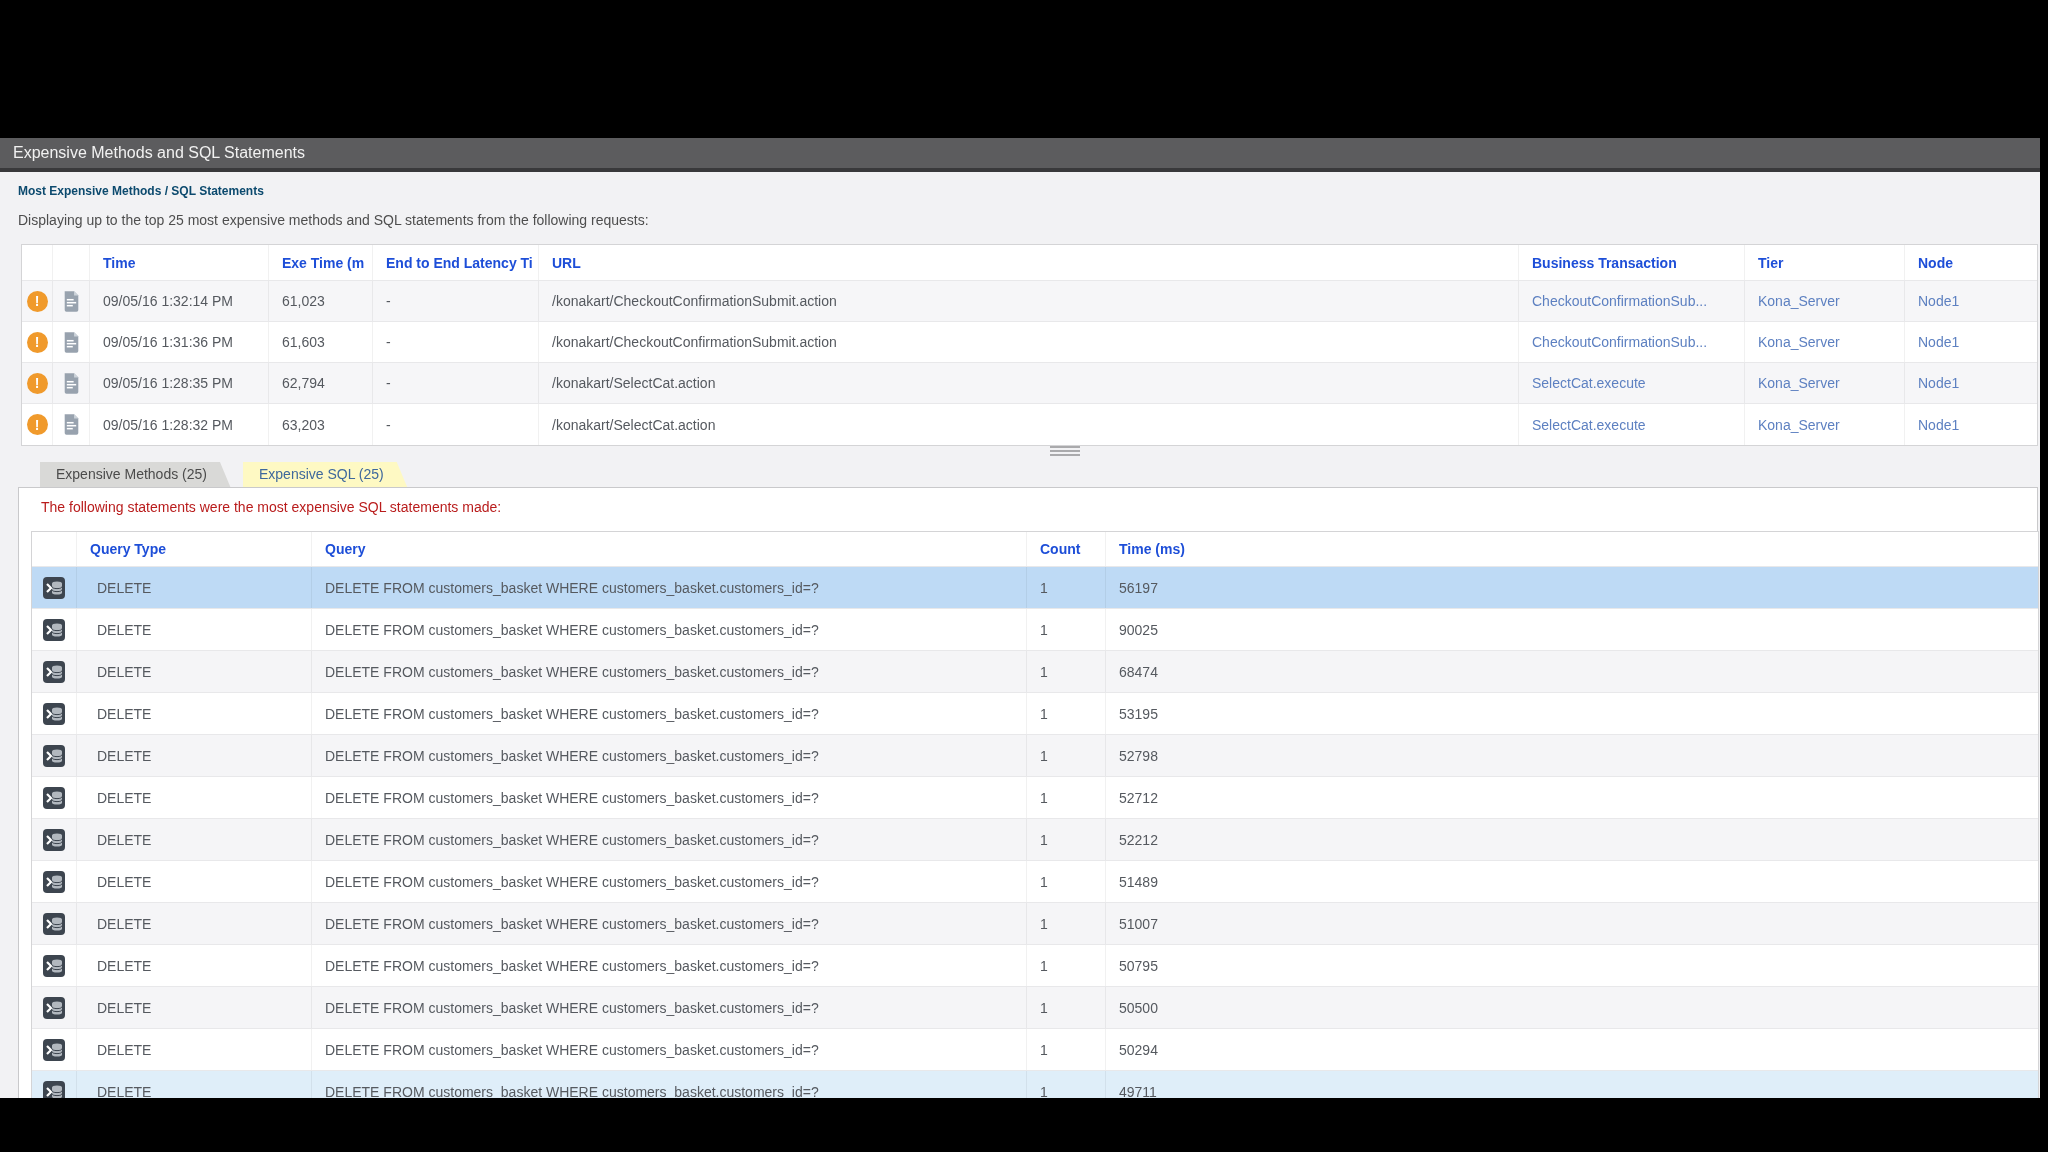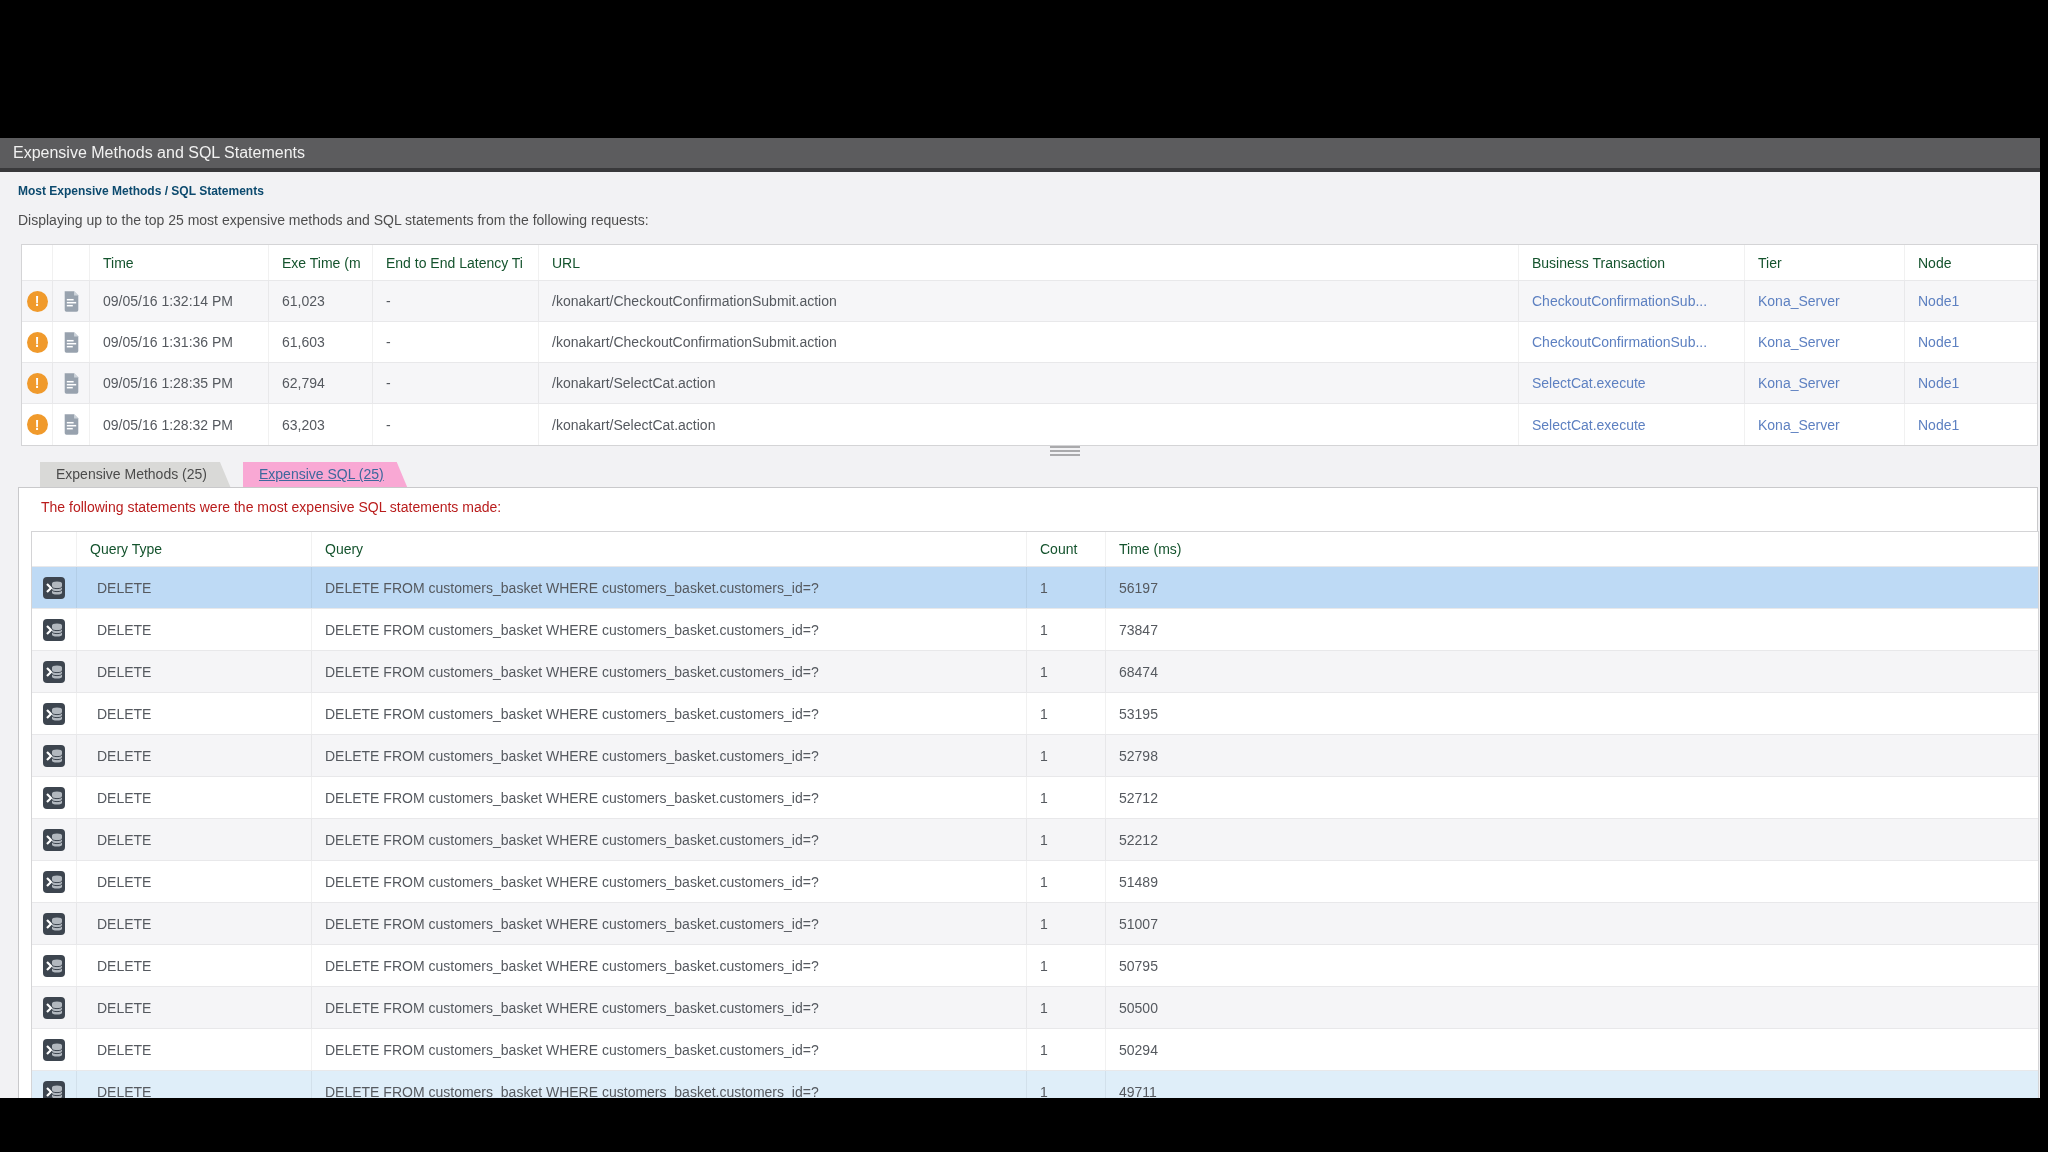--- a/index.html
+++ b/index.html
@@ -14,21 +14,21 @@
     color:#f1f1f1; font-size:16px; line-height:30px; padding-left:13px; }
 
   #section-heading { position:absolute; left:18px; top:46px; font-size:12px;
     font-weight:bold; color:#0c4a6e; }
   #section-desc { position:absolute; left:18px; top:74px; font-size:14px; color:#4e4e4e; }
 
   
   .tbl { position:absolute; background:#fff; border:1px solid #d4d4d6; font-size:14px; color:#55595f; }
   .tr { display:grid; align-items:center; border-bottom:1px solid #e8e8ea; }
   .tr:last-child { border-bottom:none; }
-  .th { font-weight:normal; color:#14532d; }
+  .th { font-weight:bold; color:#1d4ed8; }
   .td, .hc { padding-left:13px; height:100%; display:flex; align-items:center;
     border-right:1px solid rgba(0,0,0,0.055); overflow:hidden; white-space:nowrap; }
   .tr .td:last-child, .tr .hc:last-child { border-right:none; }
 
   
   #req-table { left:21px; top:106px; width:2017px; }
   #req-table .tr { grid-template-columns:31px 37px 179px 104px 166px 980px 226px 160px 134px; height:41px; }
   #req-table .tr.th { height:36px; }
   #req-table .tr.odd { background:#f6f6f8; }
   #req-table .tr.even { background:#fff; }
@@ -41,21 +41,21 @@
 
   
   #splitter { position:absolute; left:1050px; top:308px; width:30px; height:9px; cursor:row-resize; }
   #splitter i { display:block; height:2px; margin-bottom:2px; background:#aaaaac; }
 
   
   #tabs { position:absolute; left:40px; top:324px; height:25px; display:flex; gap:8px; }
   .tab { height:36px; padding:0 28px 0 16px; font-size:14px; line-height:25px;
     background:#d9d9d7; color:#4b4b4b; cursor:pointer;
     clip-path:polygon(0 0, calc(100% - 15px) 0, 100% 100%, 0 100%); }
-  .tab.active { background:#f9a8d4; color:#3e689c;text-decoration:underline; }
+  .tab.active { background:#fef9c3; color:#3e689c; }
 
   
   #sql-panel { position:absolute; left:18px; top:349px; width:2020px; height:611px;
     background:#fff; border:1px solid #c9c9cb; border-bottom:none; }
   #sql-desc { position:absolute; left:22px; top:11px; font-size:14px; color:#b91c1c; }
 
   #sql-table { left:12px; top:43px; width:2008px; border-bottom:none; }
   #sql-table .tr { grid-template-columns:45px 235px 715px 79px 934px; height:42px; }
   #sql-table .tr.th { height:35px; }
   #sql-table .tr.odd { background:#f5f5f7; }
@@ -255,21 +255,21 @@
     <path d="M4 7 l4 4 -4 4" stroke="#fff" stroke-width="2.2" fill="none"></path>
     <ellipse cx="14" cy="6.5" rx="5" ry="2.1" fill="#b2b8bf"></ellipse>
     <path d="M9 6.5 v9 a5 2.1 0 0 0 10 0 v-9" fill="#b2b8bf"></path>
     <path d="M9 9.5 a5 2.1 0 0 0 10 0 M9 12.5 a5 2.1 0 0 0 10 0" stroke="#3d454f" stroke-width="1" fill="none"></path>
   </svg>
               </span>
             </div>
      <div class="td qt">DELETE</div>
      <div class="td">DELETE FROM customers_basket WHERE customers_basket.customers_id=?</div>
      <div class="td">1</div>
-     <div class="td">73847</div>
+     <div class="td">90025</div>
    </div>
           <div class="tr odd">
      <div class="td ico-cell">
               <span class="ico-sql">
   <svg width="22" height="22" viewBox="0 0 22 22">
     <rect width="22" height="22" rx="4" fill="#3d454f"></rect>
     <path d="M4 7 l4 4 -4 4" stroke="#fff" stroke-width="2.2" fill="none"></path>
     <ellipse cx="14" cy="6.5" rx="5" ry="2.1" fill="#b2b8bf"></ellipse>
     <path d="M9 6.5 v9 a5 2.1 0 0 0 10 0 v-9" fill="#b2b8bf"></path>
     <path d="M9 9.5 a5 2.1 0 0 0 10 0 M9 12.5 a5 2.1 0 0 0 10 0" stroke="#3d454f" stroke-width="1" fill="none"></path>

